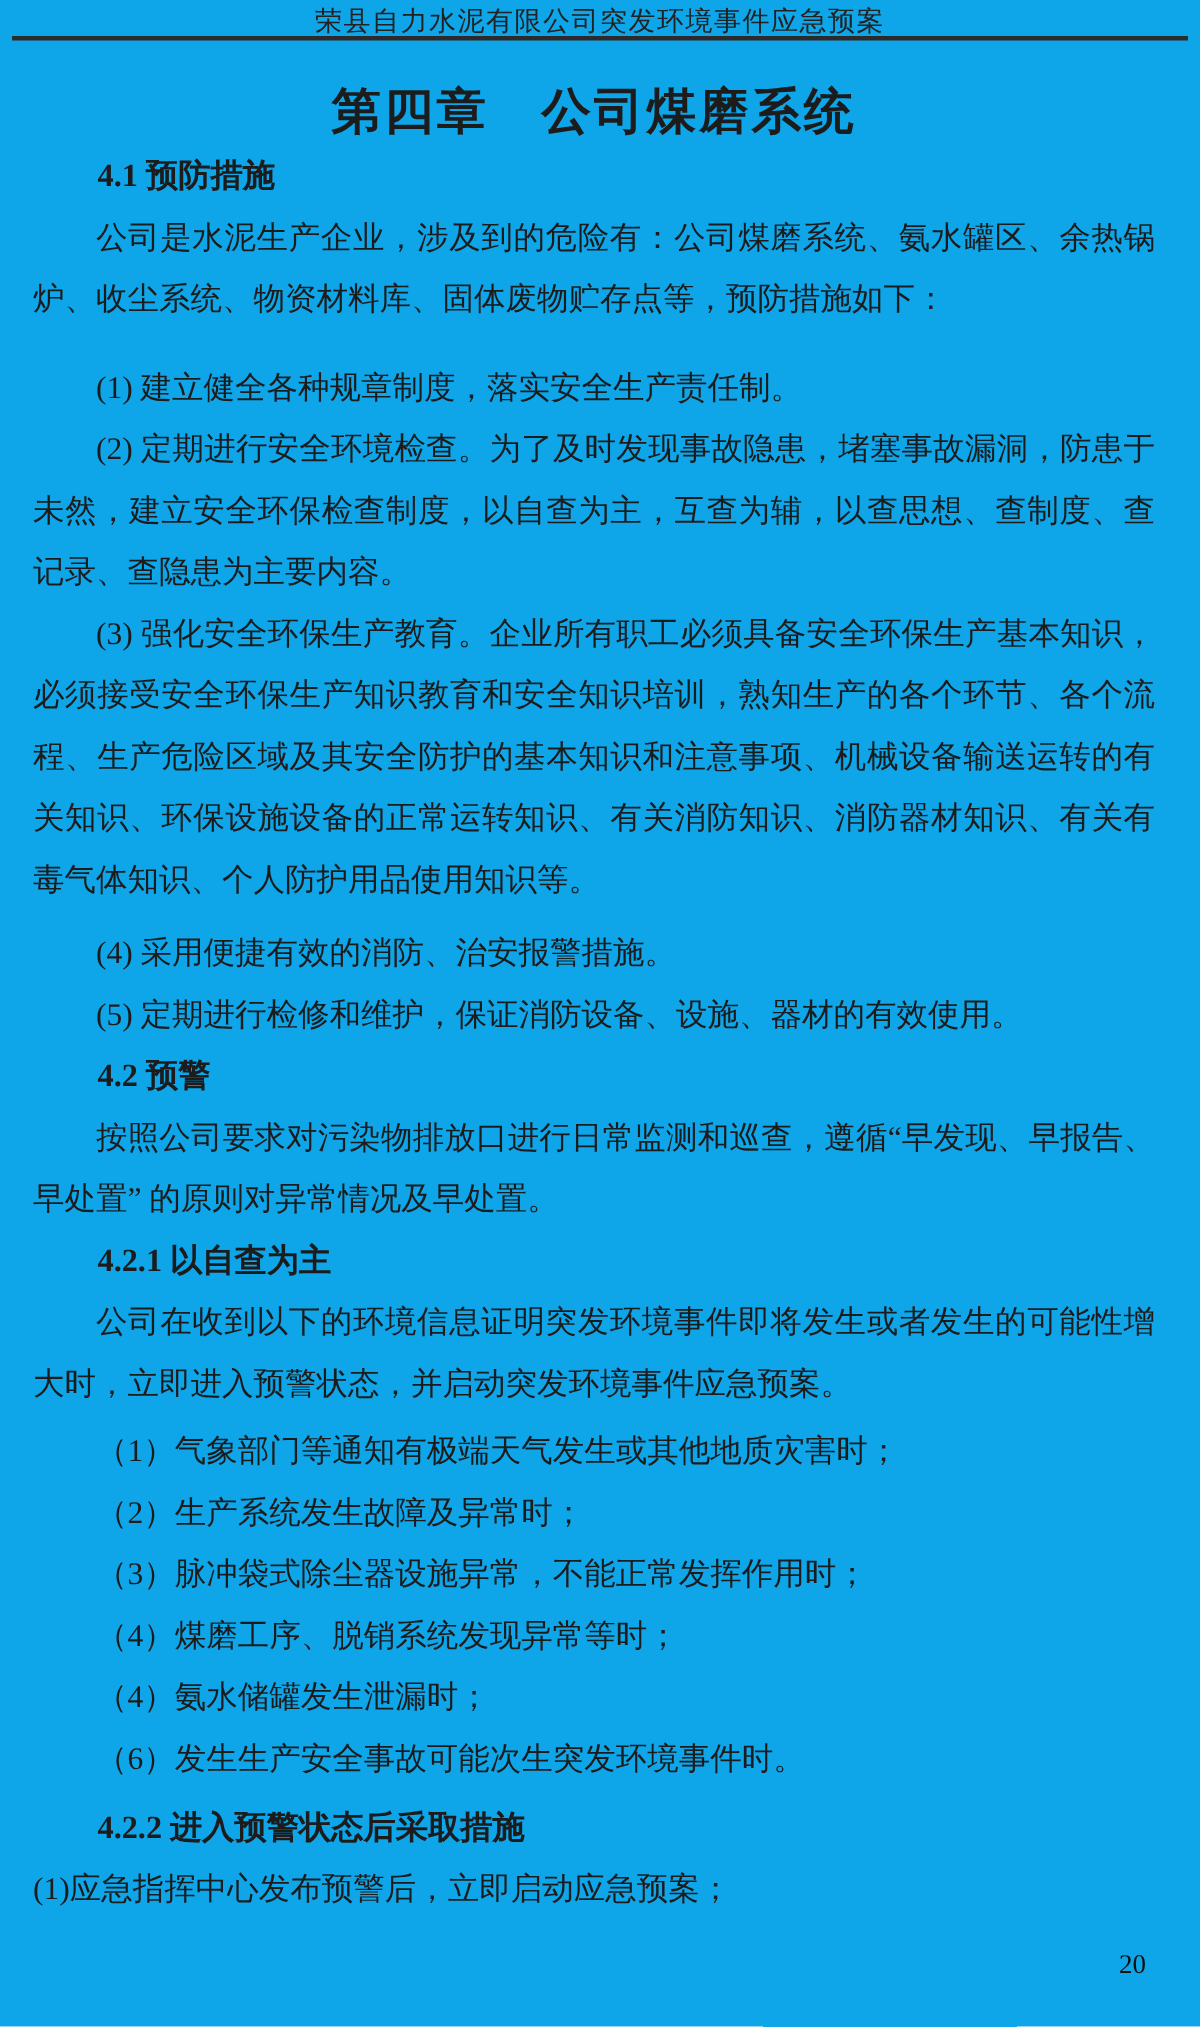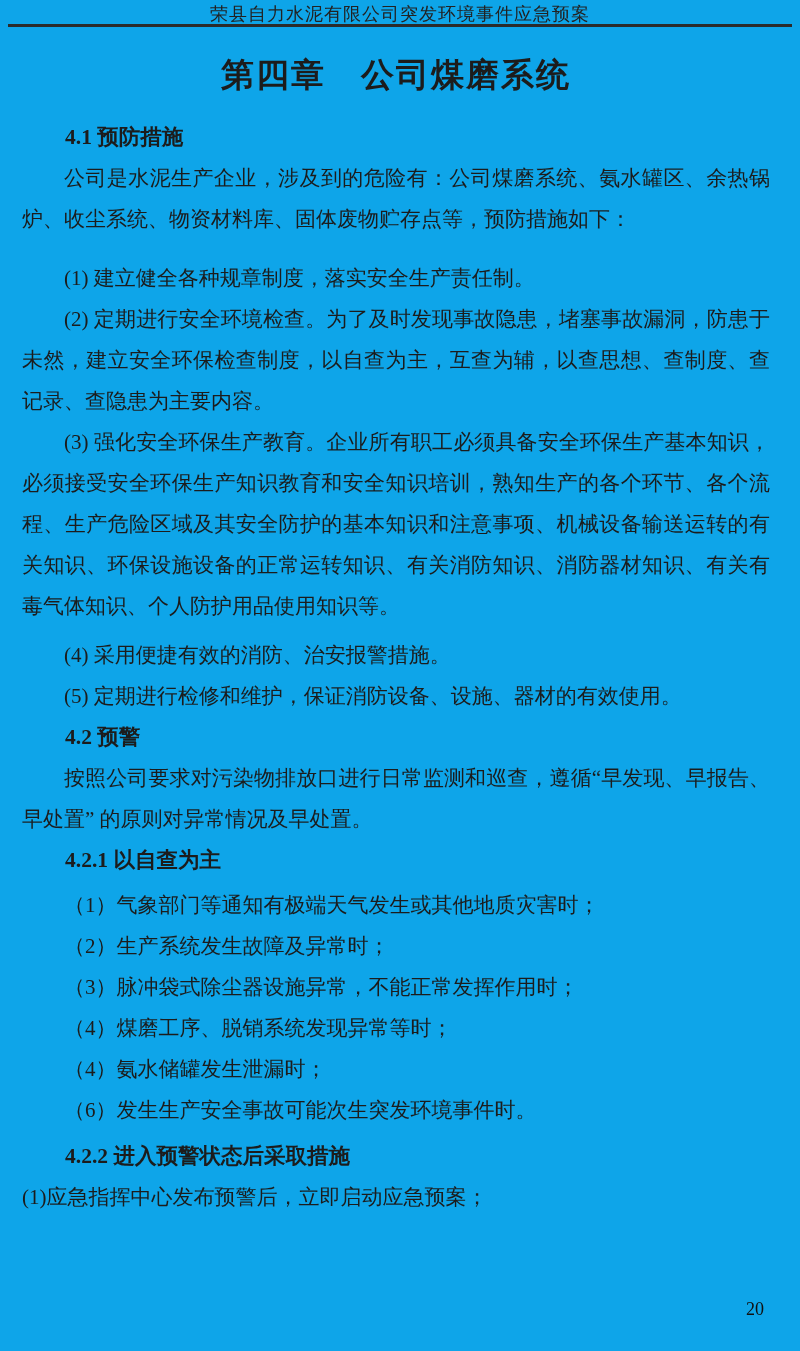--- a/index.html
+++ b/index.html
@@ -55,21 +55,21 @@
     margin: 0;
   }
   .para {
     text-indent: 2em;
     margin: 0;
   }
   .mt6  { margin-top: 18px; }
   .mt8  { margin-top: 8px; }
   .mt4  { margin-top: 4px; }
   .mt5  { margin-top: 5px; }
-  .mt20 { margin-top: 20px; }
+  .mt20 { }
   .page-number {
     position: absolute;
     top: 1298px;
     right: 36px;
     font-size: 18px;
     line-height: 22px;
     color: #111111;
     text-align: right;
   }
 </style>
@@ -99,20 +99,21 @@
     <p class="para mt8">(4) 采用便捷有效的消防、治安报警措施。</p>
 
     <p class="para">(5) 定期进行检修和维护，保证消防设备、设施、器材的有效使用。</p>
 
     <h2 class="sec-heading">4.2 预警</h2>
 
     <p class="para">按照公司要求对污染物排放口进行日常监测和巡查，遵循“早发现、早报告、早处置” 的原则对异常情况及早处置。</p>
 
     <h2 class="sec-heading">4.2.1 以自查为主</h2>
 
+    <p class="para">公司在收到以下的环境信息证明突发环境事件即将发生或者发生的可能性增大时，立即进入预警状态，并启动突发环境事件应急预案。</p>
 
     <p class="para mt4">（1）气象部门等通知有极端天气发生或其他地质灾害时；</p>
 
     <p class="para">（2）生产系统发生故障及异常时；</p>
 
     <p class="para">（3）脉冲袋式除尘器设施异常，不能正常发挥作用时；</p>
 
     <p class="para">（4）煤磨工序、脱销系统发现异常等时；</p>
 
     <p class="para">（4）氨水储罐发生泄漏时；</p>

